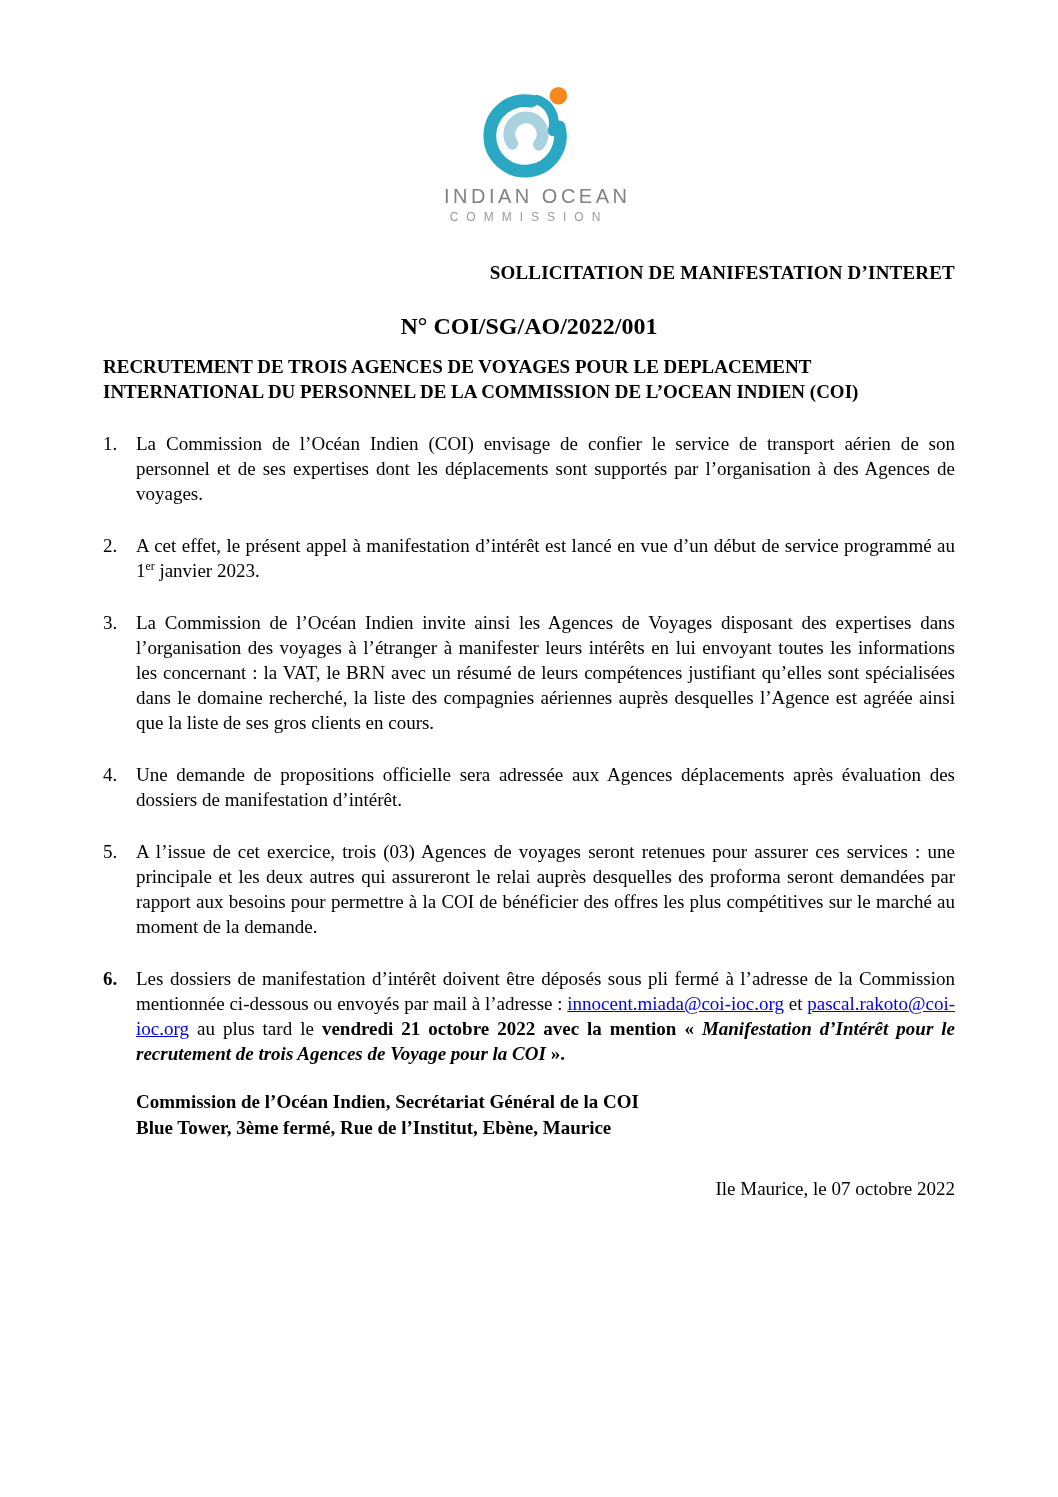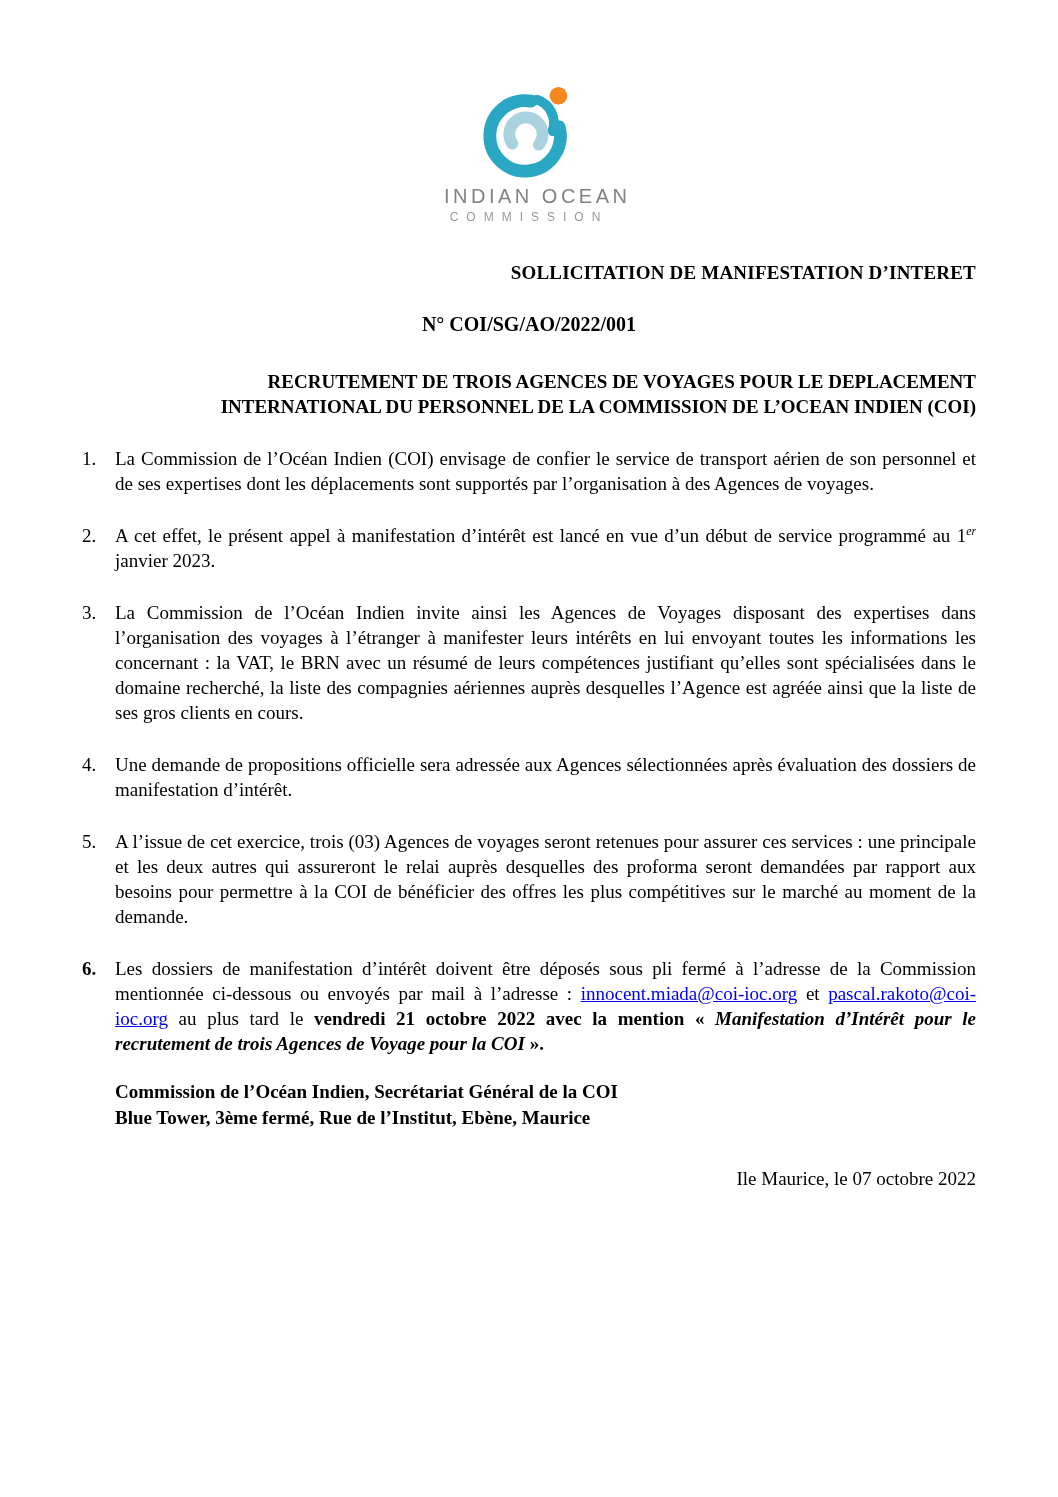--- a/index.html
+++ b/index.html
@@ -3,21 +3,21 @@
 <meta charset="utf-8">
 <style>
   html, body { margin: 0; padding: 0; background: #ffffff; }
   .page {
     position: relative;
     width: 1058px;
     height: 1497px;
     margin: 0 auto;
     background: #ffffff;
     box-sizing: border-box;
-    padding: 0 82px;
+    padding: 0 103px;
     font-family: "Liberation Serif", "DejaVu Serif", serif;
     color: #000000;
     overflow: hidden;
   }
   
   .logo-wrap {
     width: 170px;
     margin: 83px auto 0 auto;
     text-align: center;
   }
@@ -44,37 +44,37 @@
     margin-top: 38px;
     text-align: right;
     font-weight: bold;
     font-size: 19px;
     letter-spacing: 0.2px;
   }
   .doc-ref {
     margin-top: 29px;
     text-align: center;
     font-weight: bold;
-    font-size: 20px;
+    font-size: 24px;
   }
   .doc-subject {
-    margin-top: 33px;
-    text-align: right;
+    margin-top: 14px;
+    text-align: left;
     font-weight: bold;
     font-size: 19px;
     line-height: 25px;
   }
   
   .paras { margin-top: 27px; }
   .para { display: flex; font-size: 19px; line-height: 25px; }
   .para + .para { margin-top: 27px; }
   .para .num { flex: 0 0 33px; }
   .para .num.bold { font-weight: bold; }
   .para .txt { flex: 1 1 auto; text-align: justify; }
-  sup.ord { font-size: 0.62em; vertical-align: super; line-height: 0; font-style: italic; }
+  sup.ord { font-size: 0.62em; vertical-align: super; line-height: 0; }
   .seg-bold { font-weight: bold; }
   .seg-bold-italic { font-weight: bold; font-style: italic; }
   a.email-link { color: #0000EE; text-decoration: underline; cursor: pointer; }
   
   .address-block {
     margin: 23px 0 0 33px;
     font-weight: bold;
     font-size: 19px;
     line-height: 26px;
   }
@@ -123,21 +123,21 @@
       <span class="txt"><span>A cet effet, le présent appel à manifestation d’intérêt est lancé en vue d’un début de service programmé au 1</span><sup class="ord">er</sup><span> janvier 2023.</span></span>
     </div>
 
     <div class="para">
       <span class="num">3.</span>
       <span class="txt">La Commission de l’Océan Indien invite ainsi les Agences de Voyages disposant des expertises dans l’organisation des voyages à l’étranger à manifester leurs intérêts en lui envoyant toutes les informations les concernant : la VAT, le BRN avec un résumé de leurs compétences justifiant qu’elles sont spécialisées dans le domaine recherché, la liste des compagnies aériennes auprès desquelles l’Agence est agréée ainsi que la liste de ses gros clients en cours.</span>
     </div>
 
     <div class="para">
       <span class="num">4.</span>
-      <span class="txt">Une demande de propositions officielle sera adressée aux Agences sélectionnées après évaluation des dossiers de manifestation d’intérêt.</span>
+      <span class="txt">Une demande de propositions officielle sera adressée aux Agences déplacements après évaluation des dossiers de manifestation d’intérêt.</span>
     </div>
 
     <div class="para">
       <span class="num">5.</span>
       <span class="txt">A l’issue de cet exercice, trois (03) Agences de voyages seront retenues pour assurer ces services : une principale et les deux autres qui assureront le relai auprès desquelles des proforma seront demandées par rapport aux besoins pour permettre à la COI de bénéficier des offres les plus compétitives sur le marché au moment de la demande.</span>
     </div>
 
     <div class="para">
       <span class="num bold">6.</span>
       <span class="txt"><span>Les dossiers de manifestation d’intérêt doivent être déposés sous pli fermé à l’adresse de la Commission mentionnée ci-dessous ou envoyés par mail à l’adresse : </span><a class="email-link">innocent.miada@coi-ioc.org</a><span> et </span><a class="email-link">pascal.rakoto@coi-ioc.org</a><span> au plus tard le </span><span class="seg-bold">vendredi 21 octobre 2022 avec la mention «&nbsp;</span><span class="seg-bold-italic">Manifestation d’Intérêt pour le recrutement de trois Agences de Voyage pour la COI</span><span class="seg-bold">&nbsp;».</span></span>

